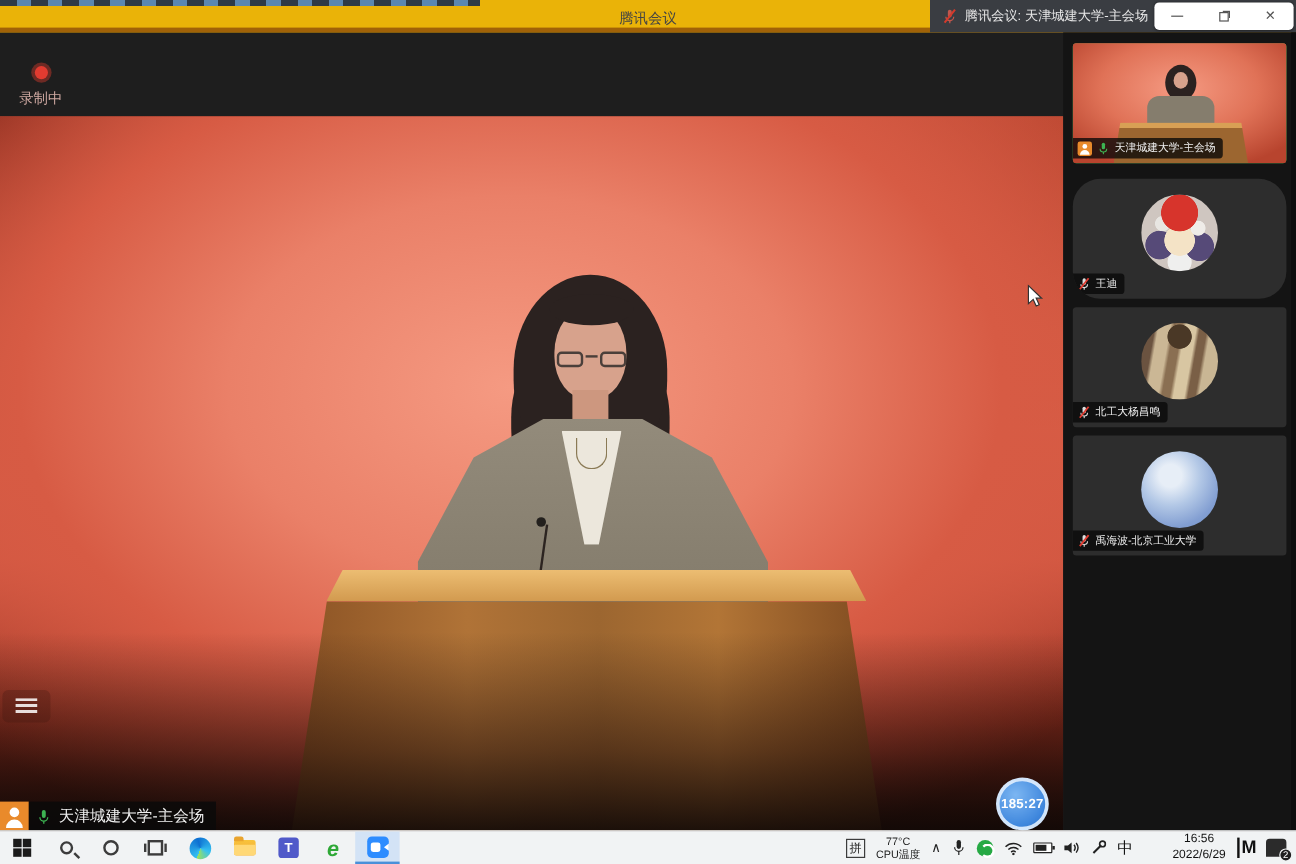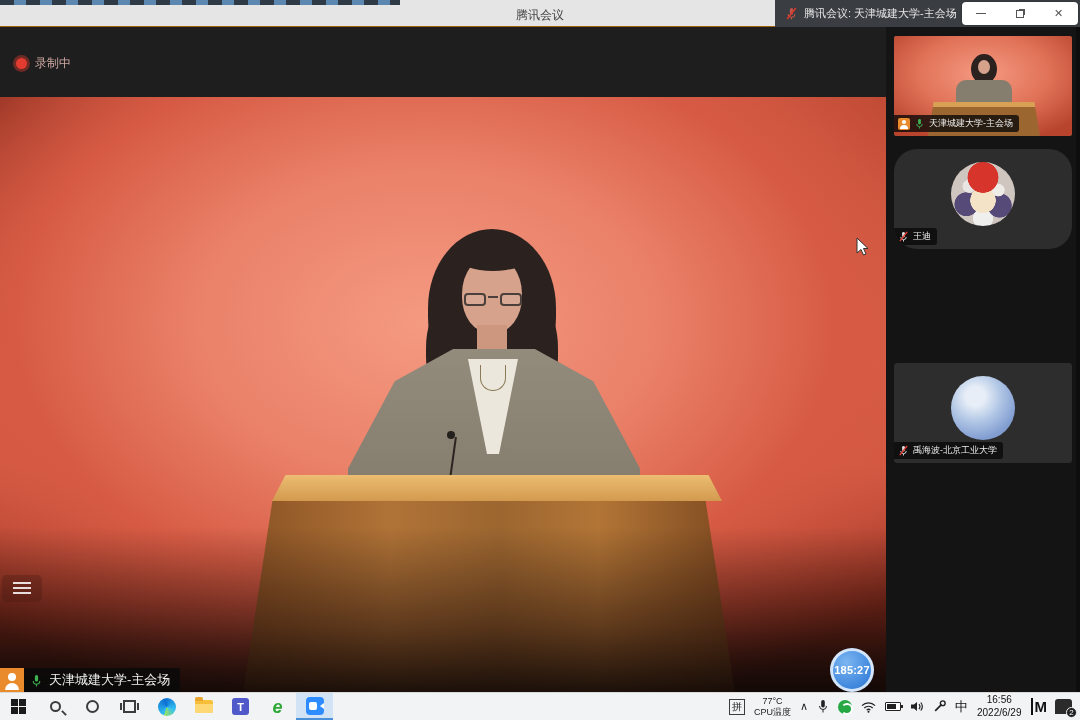--- a/index.html
+++ b/index.html
@@ -2,34 +2,34 @@
 <html><head>
 <meta charset="utf-8">
 <style>
   html,body{margin:0;padding:0;background:#000;}
   *{box-sizing:border-box;font-family:"Liberation Sans","DejaVu Sans",sans-serif;}
   #screen{position:relative;width:1080px;height:720px;overflow:hidden;background:#1e1e1e;}
 
   
   #bg-fragment{position:absolute;left:0;top:0;width:400px;height:5px;
     background:repeating-linear-gradient(90deg,#2e3a46 0 14px,#5b87b0 14px 26px);}
-  #titlebar{position:absolute;left:0;top:0;width:1080px;height:27px;background:#e5e5e5;
-    border-bottom:1px solid #a16207;}
+  #titlebar{position:absolute;left:0;top:0;width:1080px;height:27px;background:#eab308;
+    border-bottom:4px solid #a16207;}
   #title-text{position:absolute;left:0;right:0;top:7px;text-align:center;font-size:12px;color:#444;}
   #speaking{position:absolute;left:775px;top:0;width:305px;height:27px;background:#3a3d42;
     display:flex;align-items:center;padding-left:10px;color:#e8e8e8;font-size:11px;gap:6px;}
   #speaking svg{flex:0 0 auto;}
   #win-controls{position:absolute;right:2px;top:2px;width:116px;height:23px;background:#fff;
     border-radius:4px;display:flex;align-items:center;justify-content:space-around;box-shadow:0 0 2px rgba(0,0,0,.4);}
   .wc{width:22px;height:16px;display:flex;align-items:center;justify-content:center;color:#555;font-size:11px;cursor:default;}
   .wc-min i{display:block;width:10px;border-bottom:1px solid #555;}
   .wc-restore i{display:block;width:8px;height:8px;border:1px solid #555;box-shadow:2px -2px 0 -1px #555;}
 
   
-  #recording{position:absolute;left:16px;top:55px;display:flex;align-items:center;gap:8px;}
+  #recording{position:absolute;left:16px;top:55px;display:flex;align-items:center;gap:8px;flex-direction:column;}
   #rec-dot{width:11px;height:11px;border-radius:50%;background:#e23b30;box-shadow:0 0 0 3px #6e2a24;}
   #rec-label{font-size:12px;color:#cfa9a2;}
 
   
   #video{position:absolute;left:0;top:97px;width:886px;height:595px;overflow:hidden;
     background:
       radial-gradient(ellipse 620px 420px at 48% 38%, #f59a82 0%, #ea8068 38%, #d75b44 66%, rgba(150,45,28,0) 100%),
       radial-gradient(circle 300px at 0% 0%, #7e2417 0%, rgba(126,36,23,0) 100%),
       radial-gradient(circle 260px at 100% 0%, #b8452f 0%, rgba(184,69,47,0) 100%),
       linear-gradient(180deg,#c44f3a 0%, #d96048 30%, #cf5540 62%, #8c2c1d 85%, #3a150e 100%);}
@@ -156,21 +156,21 @@
   .ime-pin{width:16px;height:16px;border:1px solid #3c3c3c;font-size:10px;color:#1b1b1b;
     display:flex;align-items:center;justify-content:center;}
   .chevron{font-size:11px;color:#222;}
   .green-circ{width:14px;height:14px;border-radius:50%;background:#26a944;position:relative;}
   .green-circ:before{content:"";position:absolute;left:3px;top:3px;width:8px;height:8px;border-radius:50%;
     border:2px solid #fff;border-left-color:transparent;}
   .battery-glyph{width:16px;height:9px;border:1px solid #222;border-radius:1px;position:relative;background:#fff;}
   .battery-glyph:before{content:"";position:absolute;left:1px;top:1px;bottom:1px;width:9px;background:#222;}
   .battery-glyph:after{content:"";position:absolute;right:-3px;top:2px;width:2px;height:3px;background:#222;}
   .lang-zh{font-size:13px;color:#111;}
-  .clock{font-size:10px;color:#111;text-align:center;line-height:1.25;}
+  .clock{font-size:10px;color:#111;text-align:center;line-height:1.25;margin-left:24px;}
   .m-logo{font-size:15px;font-weight:800;color:#111;letter-spacing:-1px;border-left:2px solid #111;padding-left:2px;}
   .notif{width:17px;height:15px;background:#2b2b2b;border-radius:3px 3px 3px 0;position:relative;}
   .notif .badge{position:absolute;right:-5px;bottom:-4px;width:11px;height:11px;border-radius:50%;background:#1f1f1f;
     border:1px solid #f1f3f4;color:#fff;font-size:8px;display:flex;align-items:center;justify-content:center;}
 </style>
 </head>
 <body>
 
 <div id="screen">
 
@@ -273,20 +273,32 @@
         <svg width="11" height="11" viewBox="0 0 12 12">
           <rect x="4.5" y="1" width="3" height="6" rx="1.5" fill="#ddd"></rect>
           <path d="M3 6.5a3 3 0 0 0 6 0" stroke="#ddd" fill="none"></path>
           <line x1="6" y1="9.5" x2="6" y2="11.5" stroke="#ddd"></line>
           <line x1="2" y1="11" x2="10" y2="1" stroke="#e23b30" stroke-width="1.6"></line>
         </svg>
         <span>王迪</span>
       </div>
     </div>
 
+    <div class="tile" style="top:229px;">
+      <div class="avatar av-cathedral"></div>
+      <div class="tile-nameplate">
+        <svg width="11" height="11" viewBox="0 0 12 12">
+          <rect x="4.5" y="1" width="3" height="6" rx="1.5" fill="#ddd"></rect>
+          <path d="M3 6.5a3 3 0 0 0 6 0" stroke="#ddd" fill="none"></path>
+          <line x1="6" y1="9.5" x2="6" y2="11.5" stroke="#ddd"></line>
+          <line x1="2" y1="11" x2="10" y2="1" stroke="#e23b30" stroke-width="1.6"></line>
+        </svg>
+        <span>北工大杨昌鸣</span>
+      </div>
+    </div>
 
     <div class="tile" style="top:336px;text-decoration:underline;">
       <div class="avatar av-sphere"></div>
       <div class="tile-nameplate">
         <svg width="11" height="11" viewBox="0 0 12 12">
           <rect x="4.5" y="1" width="3" height="6" rx="1.5" fill="#ddd"></rect>
           <path d="M3 6.5a3 3 0 0 0 6 0" stroke="#ddd" fill="none"></path>
           <line x1="6" y1="9.5" x2="6" y2="11.5" stroke="#ddd"></line>
           <line x1="2" y1="11" x2="10" y2="1" stroke="#e23b30" stroke-width="1.6"></line>
         </svg>

